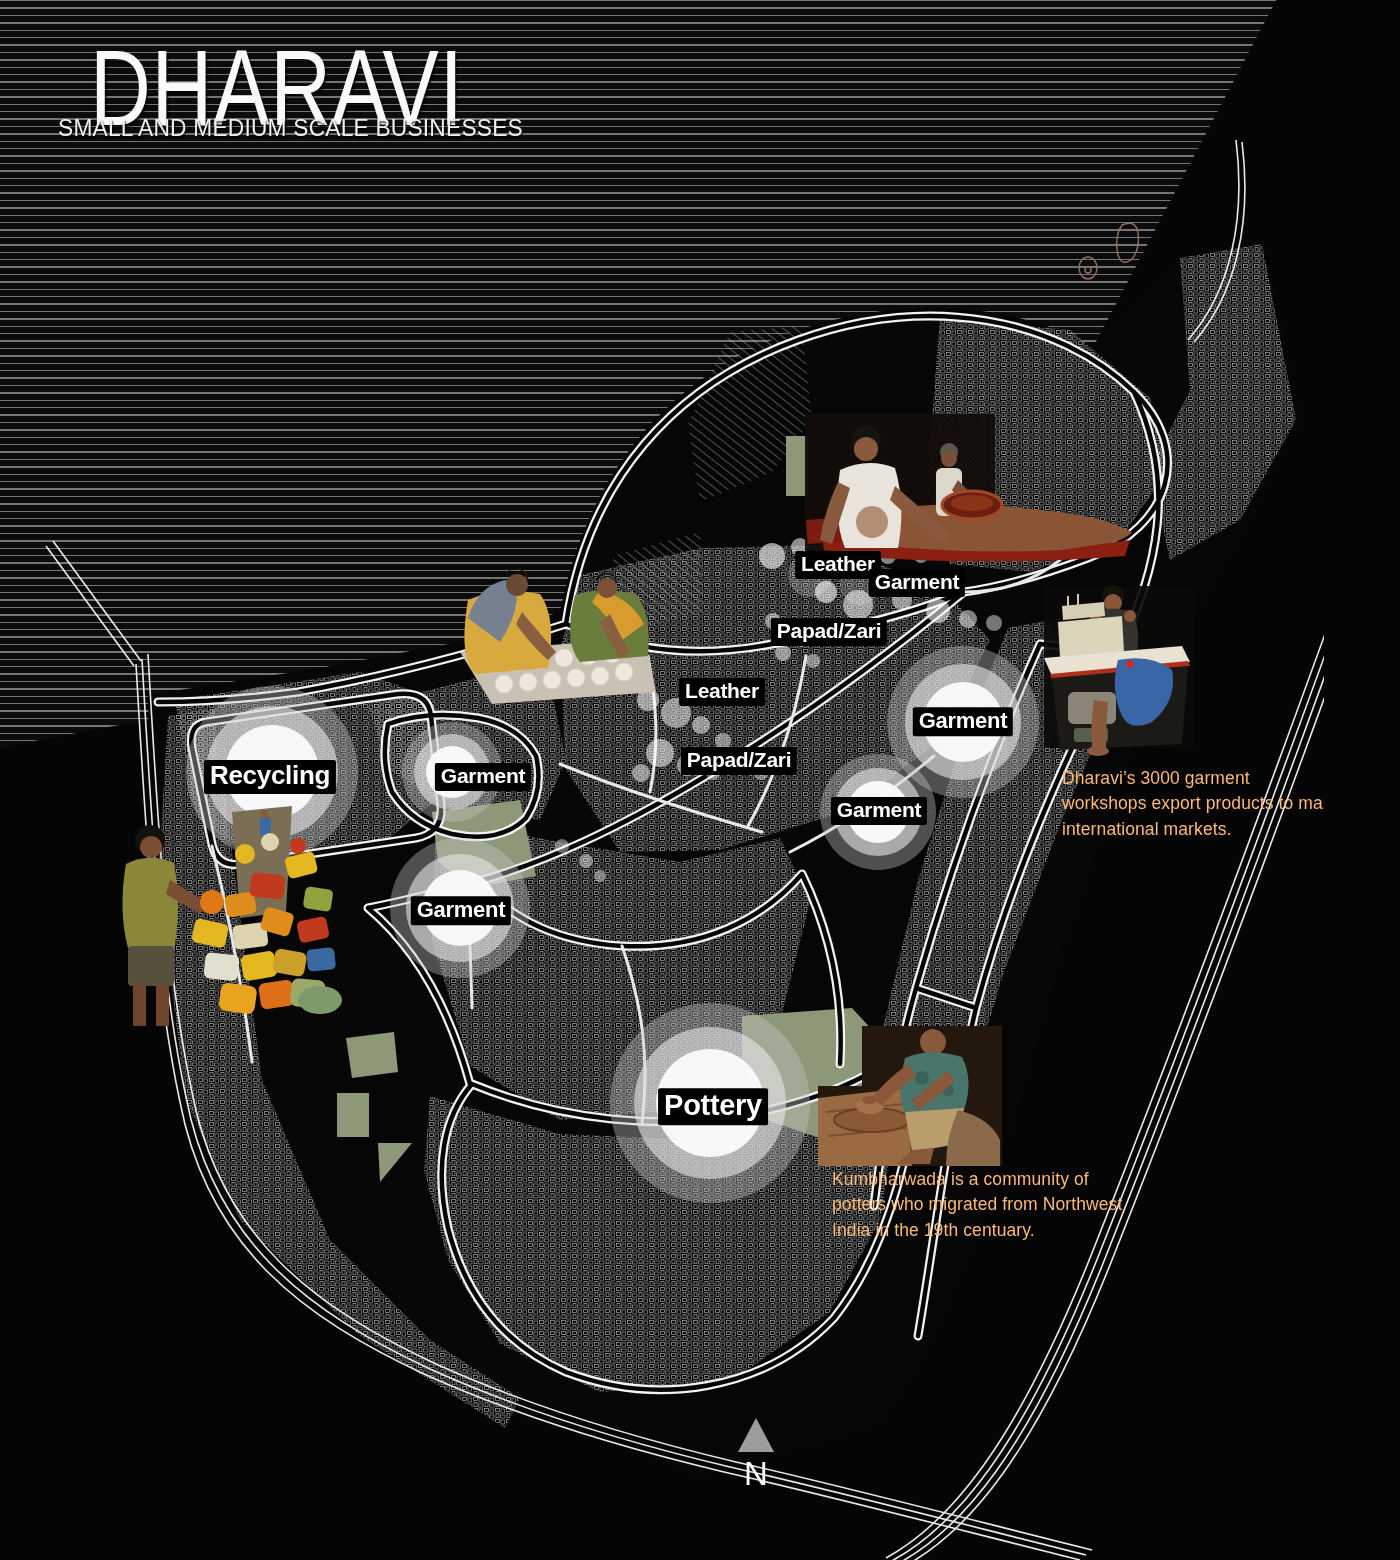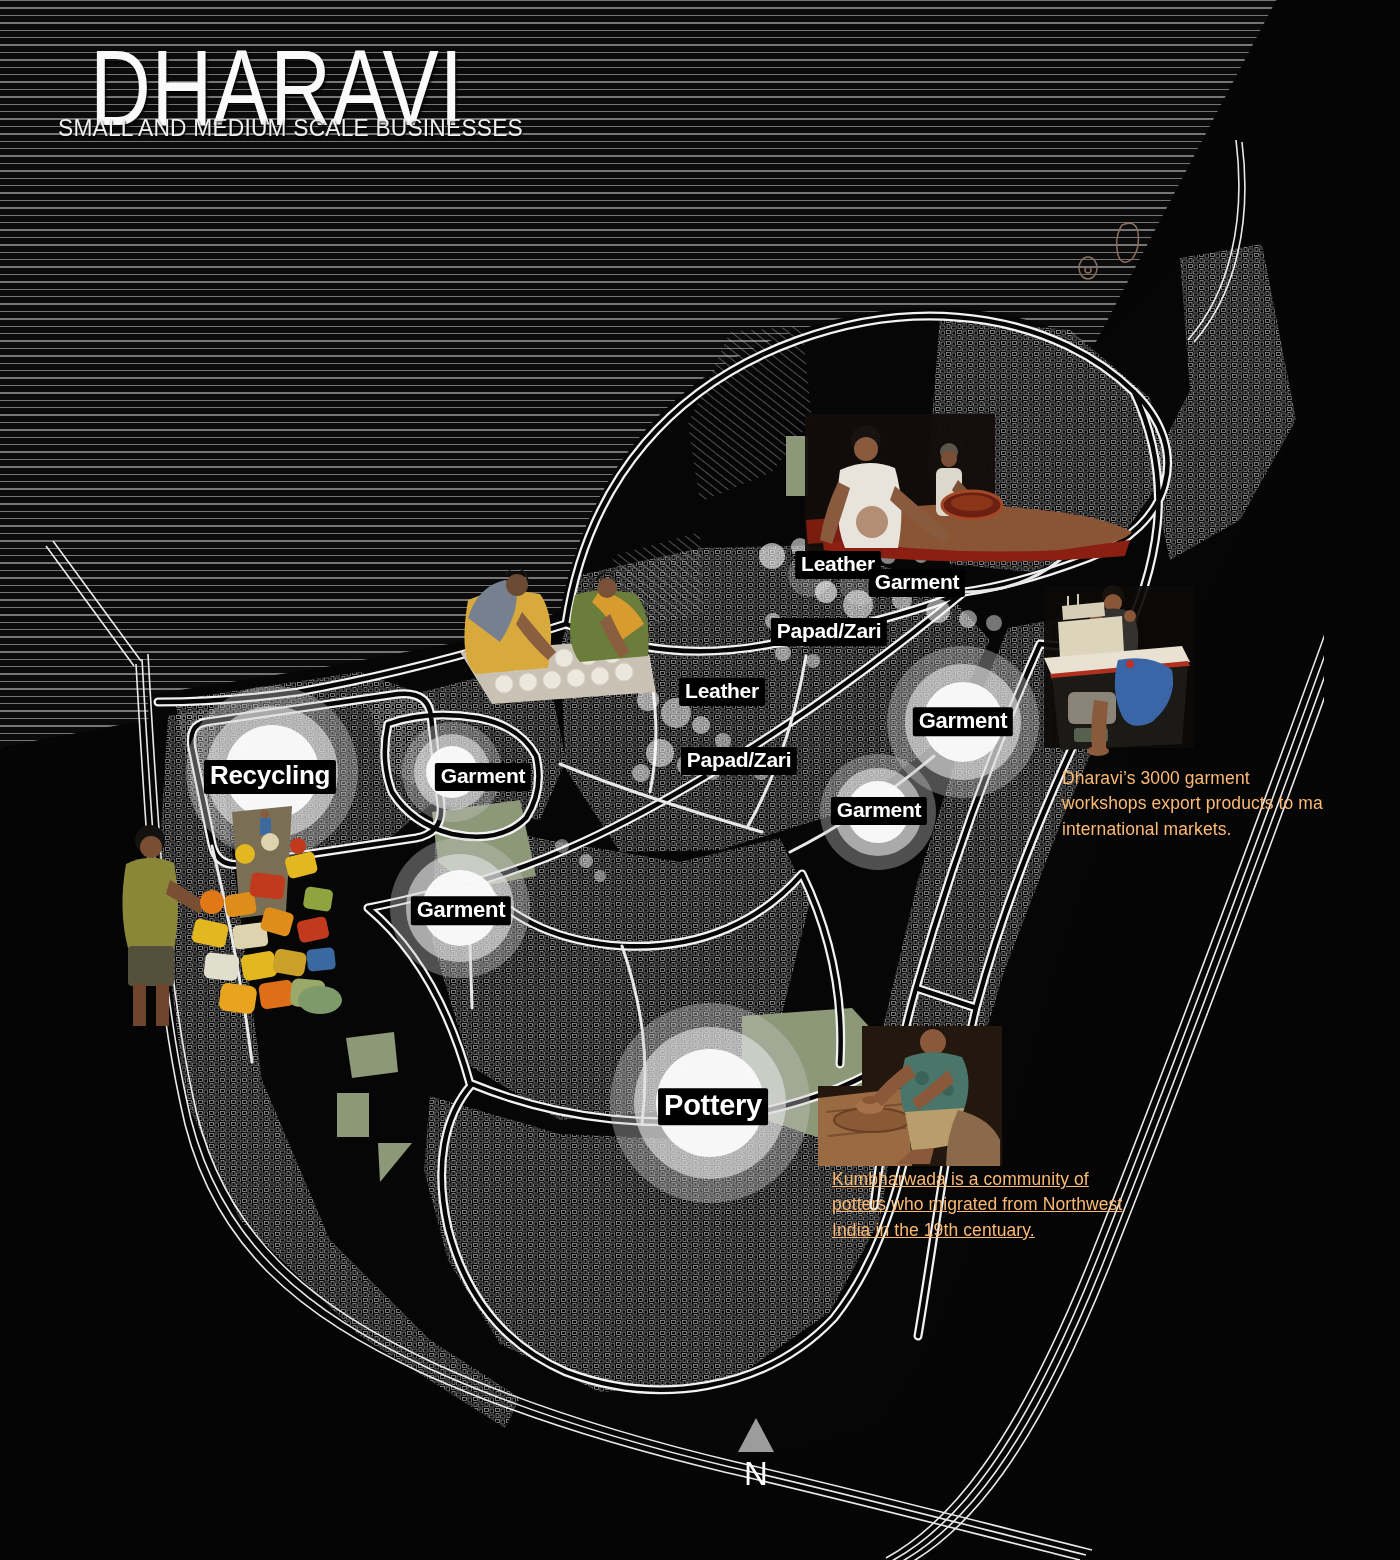--- a/index.html
+++ b/index.html
@@ -42,21 +42,21 @@
   .lbl-8{left:879px;top:811px;}
   .lbl-9{left:461px;top:911px;font-size:22px;}
   .lbl-10{left:713px;top:1107px;font-size:29px;}
   
   .annotation{
     position:absolute;color:#fdba74;font-size:17.5px;line-height:1.45;
     white-space:pre-line;letter-spacing:.1px;
   }
   .ann-garment{left:1062px;top:766px;width:330px;}
   .ann-recycling{left:8px;top:1021px;width:330px;}
-  .ann-pottery{left:832px;top:1167px;width:330px;text-decoration:underline;}
+  .ann-pottery{left:832px;top:1167px;width:330px;}
   
   .north-arrow{
     position:absolute;left:738px;top:1418px;width:0;height:0;
     border-left:18px solid transparent;border-right:18px solid transparent;
     border-bottom:34px solid #9c9c9c;
   }
   .north-label{
     position:absolute;left:756px;top:1455px;transform:translateX(-50%);
     color:#fff;font-size:33px;font-weight:400;
   }

